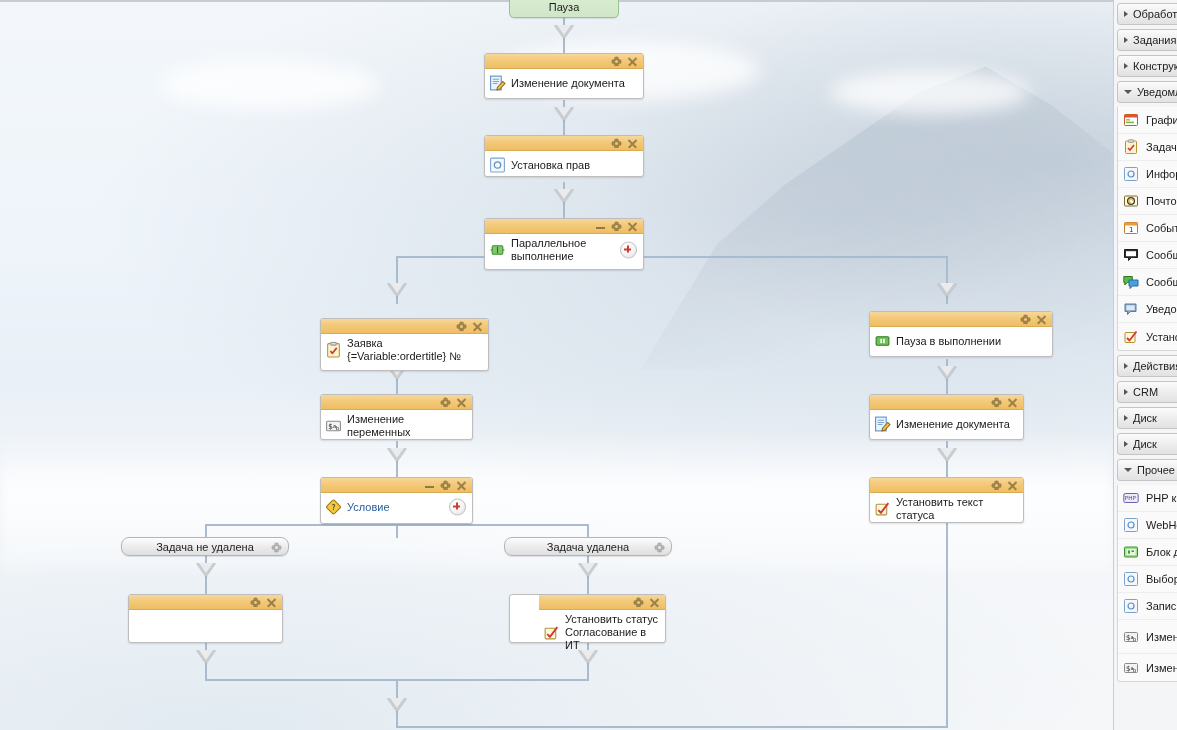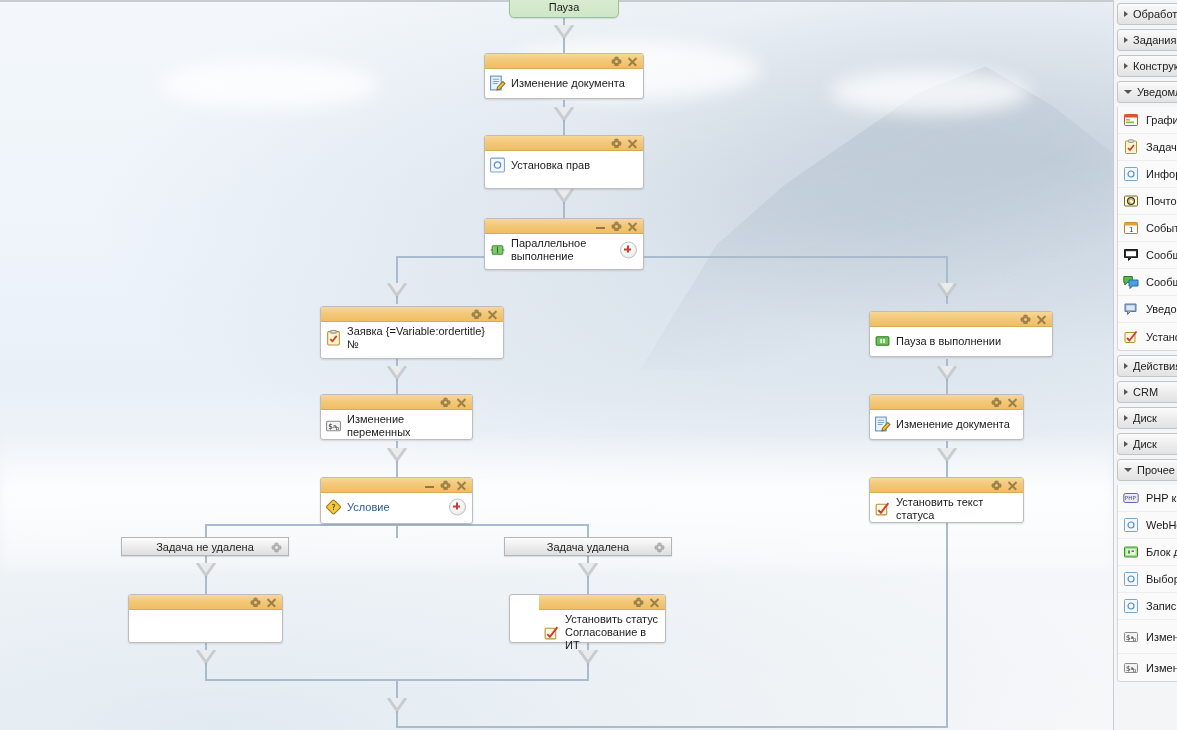--- a/index.html
+++ b/index.html
@@ -97,21 +97,21 @@
   .node .plus::before,.node .plus::after{content:"";position:absolute;background:#cf3b33;}
   .node .plus::before{left:3px;top:6px;width:7px;height:2px;}
   .node .plus::after{left:6px;top:3px;width:2px;height:7px;}
 
   .node.cond .body .txt{color:#2a5c9a;}
 
   
   .branch{
     position:absolute;box-sizing:border-box;height:19px;
     background:linear-gradient(180deg,#fdfdfd 0%,#ececec 52%,#dfdfdf 100%);
-    border:1px solid #b5b5b5;border-radius:0;
+    border:1px solid #b5b5b5;border-radius:8px;
     display:flex;align-items:center;justify-content:center;
     font-size:11px;color:#222;
     box-shadow:0 1px 1px rgba(0,0,0,.10);
   }
   .branch .bgear{position:absolute;right:7px;top:5px;width:9px;height:9px;opacity:.55;cursor:pointer;}
   .branch .bgear::before{
     content:"";position:absolute;left:1px;top:1px;width:7px;height:7px;border-radius:50%;
     border:2px solid #7d7d7d;box-sizing:border-box;
     box-shadow:0 -2.5px 0 -1px #7d7d7d, 0 2.5px 0 -1px #7d7d7d, -2.5px 0 0 -1px #7d7d7d, 2.5px 0 0 -1px #7d7d7d;
   }
@@ -219,21 +219,21 @@
               <line x1="3.5" y1="4.5" x2="9.5" y2="4.5" stroke="#7aa7d4"></line>
               <line x1="3.5" y1="6.5" x2="9.5" y2="6.5" stroke="#7aa7d4"></line>
               <line x1="3.5" y1="8.5" x2="8" y2="8.5" stroke="#7aa7d4"></line>
               <path d="M8 12 L13 6.5 L15 8.5 L10 14 L7.5 14.5 Z" fill="#f2c14a" stroke="#8a6a1e"></path>
             </svg>
         </span>
         <span class="txt">Изменение документа</span>
       </div>
     </div>
 
-    <div class="node" style="left:484px;top:135px;width:160px;height:54px;">
+    <div class="node" style="left:484px;top:135px;width:160px;height:42px;">
       <div class="hdr">
         <span class="hbtn gear"></span>
         <span class="hbtn close"></span>
       </div>
       <div class="body">
         <span class="ico">
           <svg class="gico" viewBox="0 0 16 16">
               <rect x="1.5" y="1.5" width="13" height="13" rx="1" fill="#f4f8fc" stroke="#7ba3cc"></rect>
               <circle cx="8" cy="8" r="3" fill="none" stroke="#5b8fc4" stroke-width="1.2"></circle>
             </svg>
@@ -255,21 +255,21 @@
               <line x1="8" y1="5" x2="8" y2="11" stroke="#2f6b24"></line>
               <line x1="1.5" y1="8" x2="3" y2="8" stroke="#555"></line>
               <line x1="13" y1="8" x2="14.5" y2="8" stroke="#555"></line>
             </svg>
         </span>
         <span class="txt">Параллельное выполнение</span>
         <span class="plus"></span>
       </div>
     </div>
 
-    <div class="node" style="left:320px;top:306px;width:184px;height:53px;">
+    <div class="node" style="left:320px;top:318px;width:169px;height:53px;">
       <div class="hdr">
         <span class="hbtn gear"></span>
         <span class="hbtn close"></span>
       </div>
       <div class="body">
         <span class="ico">
           <svg class="gico" viewBox="0 0 16 16">
               <rect x="2.5" y="2" width="11" height="12.5" rx="1" fill="#fdf3cf" stroke="#b5912f"></rect>
               <rect x="5.5" y="0.8" width="5" height="2.6" rx="0.6" fill="#ddd" stroke="#999"></rect>
               <path d="M5 9 l2 2 l4 -5" fill="none" stroke="#cf3b33" stroke-width="1.6"></path>

